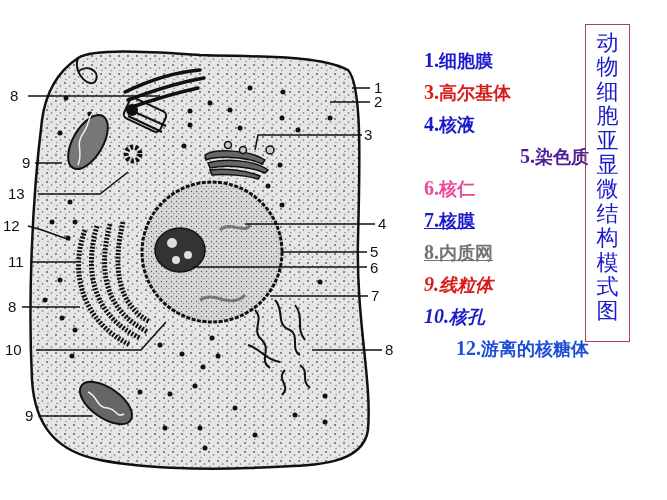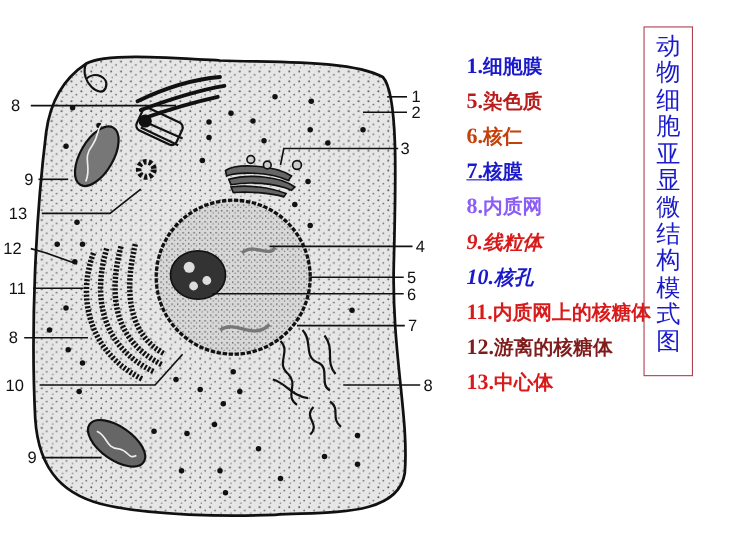--- a/index.html
+++ b/index.html
@@ -173,29 +173,29 @@
     <text class="lbl" x="371" y="301">7</text>
     <text class="lbl" x="8" y="312">8</text>
     <text class="lbl" x="5" y="355">10</text>
     <text class="lbl" x="385" y="355">8</text>
     <text class="lbl" x="25" y="421">9</text>
   </g>
 </svg>
 
 <div class="legend" id="legend">
     <div class="legend-item" style="color: rgb(26, 26, 204);"><span class="num">1.</span><span>细胞膜</span></div>
-    <div class="legend-item" style="color: #b91c1c;"><span class="num">5.</span><span>染色质</span></div>
-    <div class="legend-item" style="color: #c2410c;"><span class="num">6.</span><span>核仁</span></div>
+    <div class="legend-item" style="color: rgb(216, 26, 26);"><span class="num">3.</span><span>高尔基体</span></div>
+    <div class="legend-item" style="color: rgb(26, 26, 204);"><span class="num">4.</span><span>核液</span></div>
+    <div class="legend-item" style="color: #4c1d95; text-align: right;"><span class="num">5.</span><span>染色质</span></div>
+    <div class="legend-item" style="color: #ec4899;"><span class="num">6.</span><span>核仁</span></div>
     <div class="legend-item" style="color: rgb(26, 26, 204); text-decoration: underline;"><span class="num">7.</span><span>核膜</span></div>
-    <div class="legend-item" style="color: #8b5cf6;"><span class="num">8.</span><span>内质网</span></div>
+    <div class="legend-item" style="color: #737373; text-decoration: underline;"><span class="num">8.</span><span>内质网</span></div>
     <div class="legend-item" style="color: rgb(216, 26, 26); font-style: italic;"><span class="num">9.</span><span>线粒体</span></div>
     <div class="legend-item" style="color: rgb(26, 26, 204); font-style: italic;"><span class="num">10.</span><span>核孔</span></div>
-    <div class="legend-item" style="color: rgb(216, 26, 26);"><span class="num">11.</span><span>内质网上的核糖体</span></div>
-    <div class="legend-item" style="color: #7f1d1d;"><span class="num">12.</span><span>游离的核糖体</span></div>
-    <div class="legend-item" style="color: rgb(216, 26, 26);"><span class="num">13.</span><span>中心体</span></div>
+    <div class="legend-item" style="color: #1d4ed8; margin-left: 32px;"><span class="num">12.</span><span>游离的核糖体</span></div>
   </div>
 
 <div class="title-box" id="titlebox" style="border-color: rgb(176, 64, 80);">
     <div class="title-char" style="color: rgb(26, 26, 204);">动</div>
     <div class="title-char" style="color: rgb(26, 26, 204);">物</div>
     <div class="title-char" style="color: rgb(26, 26, 204);">细</div>
     <div class="title-char" style="color: rgb(26, 26, 204);">胞</div>
     <div class="title-char" style="color: rgb(26, 26, 204);">亚</div>
     <div class="title-char" style="color: rgb(26, 26, 204);">显</div>
     <div class="title-char" style="color: rgb(26, 26, 204);">微</div>

